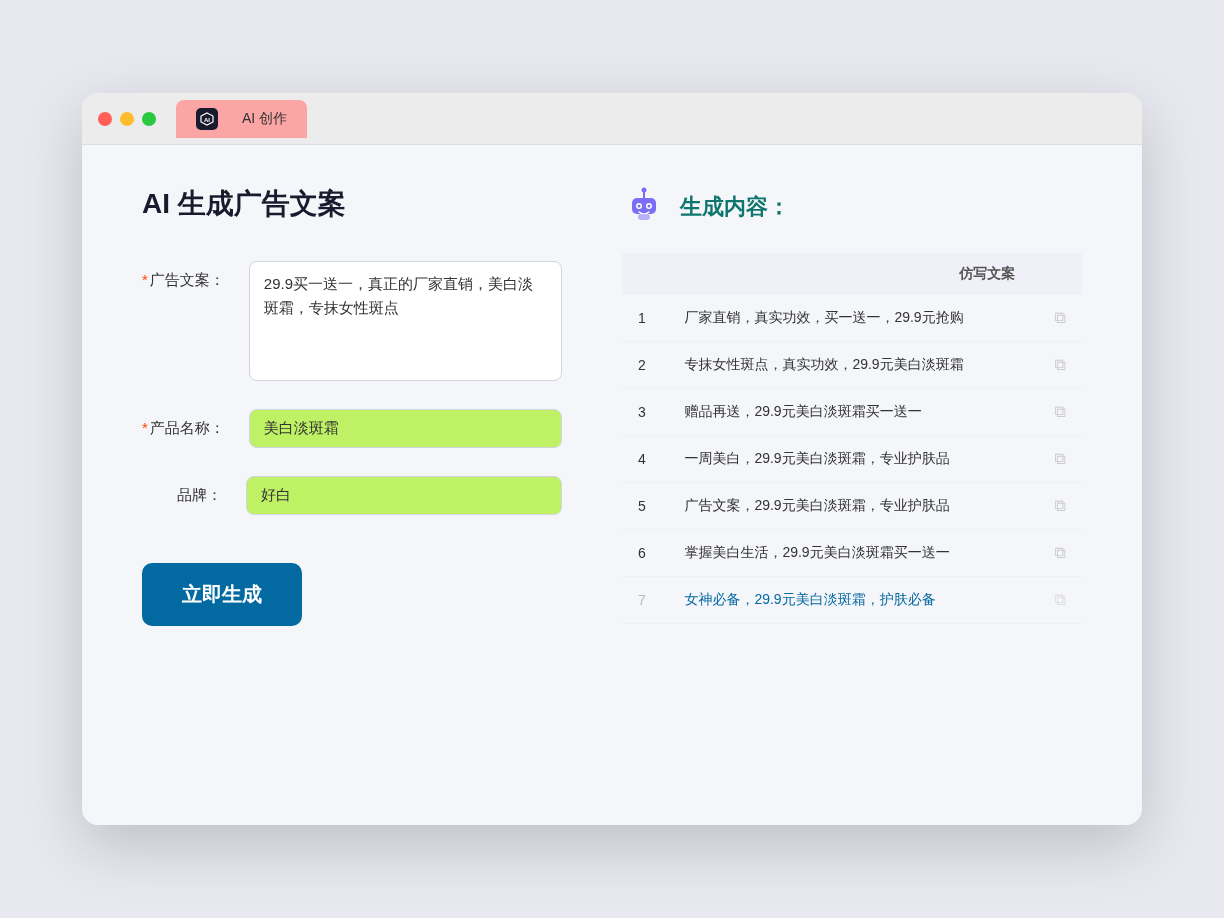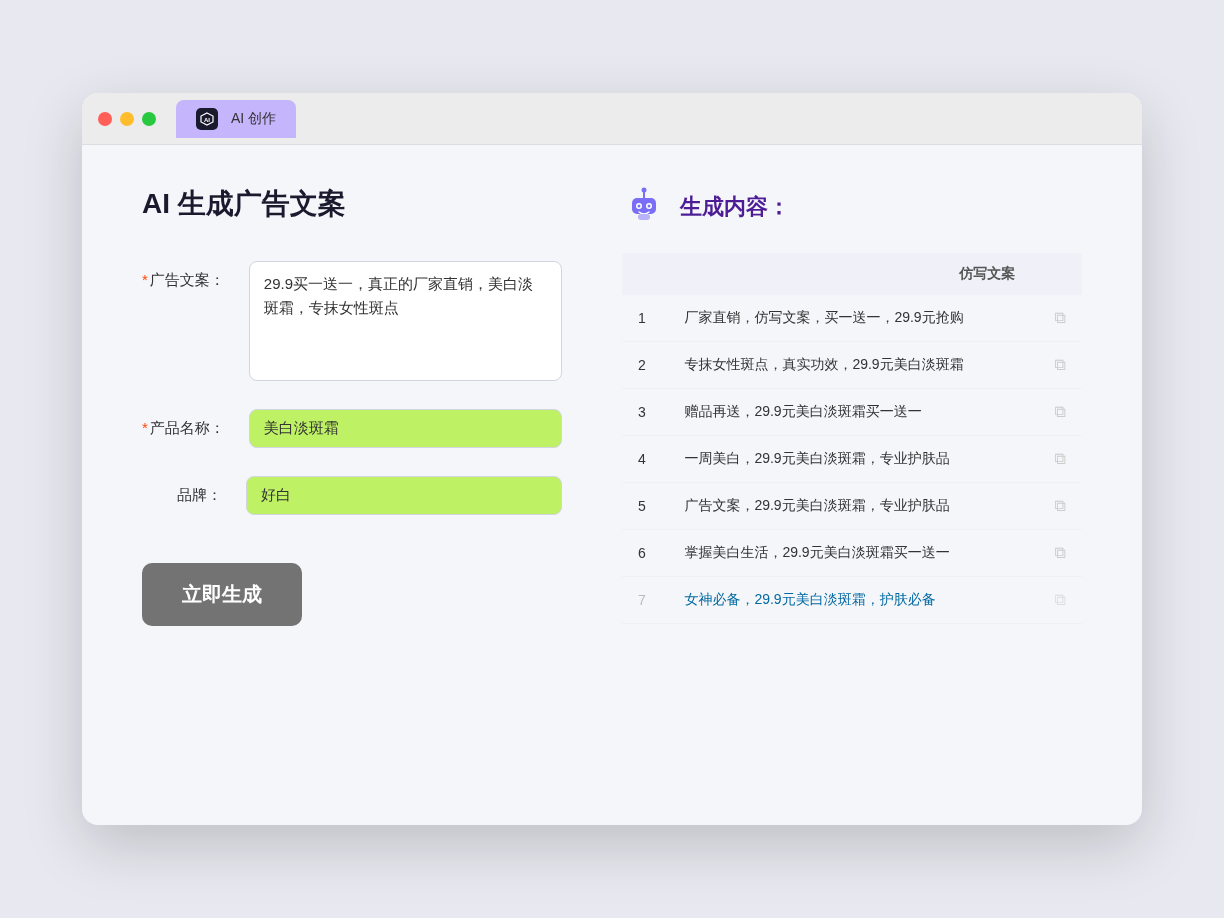--- a/index.html
+++ b/index.html
@@ -38,26 +38,26 @@
     .traffic-light {
       width: 14px;
       height: 14px;
       border-radius: 50%;
     }
     .traffic-light.red { background: #ff5f57; }
     .traffic-light.yellow { background: #ffbd2e; }
     .traffic-light.green { background: #28c840; }
 
     .browser-tab {
-      background: #c4b5fd;
+      background: #fca5a5;
       border-radius: 8px 8px 0 0;
       padding: 8px 20px;
       display: flex;
       align-items: center;
-      gap: 13px;
+      gap: 24px;
       font-size: 14px;
       color: #333;
     }
 
     .tab-icon {
       width: 22px;
       height: 22px;
       background: #1a1a2e;
       border-radius: 5px;
       display: flex;
@@ -129,21 +129,21 @@
       color: #333;
       background: white;
       outline: none;
       font-family: inherit;
       resize: none;
       height: 120px;
       line-height: 1.6;
     }
 
     .generate-btn {
-      background: #737373;
+      background: #0369a1;
       color: white;
       border: none;
       border-radius: 10px;
       padding: 18px 40px;
       font-size: 20px;
       font-weight: 600;
       cursor: pointer;
       margin-top: 20px;
       font-family: inherit;
       transition: background 0.2s;
@@ -157,21 +157,21 @@
     .right-header {
       display: flex;
       align-items: center;
       gap: 14px;
       margin-bottom: 24px;
     }
 
     .right-title {
       font-size: 22px;
       font-weight: 600;
-      color: #4c1d95;
+      color: #0f766e;
     }
 
     .results-table {
       width: 100%;
       border-collapse: collapse;
     }
 
     .results-table thead tr {
       background: #f0f1f8;
     }
@@ -302,21 +302,21 @@
             <th></th>
             <th>
               <span>仿写文案</span>
             </th>
             <th></th>
           </tr>
         </thead>
         <tbody id="results-body">
         <tr>
               <td class="row-num">1</td>
-              <td>厂家直销，仿写文案，买一送一，29.9元抢购</td>
+              <td>厂家直销，真实功效，买一送一，29.9元抢购</td>
               <td style="text-align: right;"><span class="copy-icon" style="cursor:pointer">⧉</span></td>
             </tr>
             <tr>
               <td class="row-num">2</td>
               <td>专抹女性斑点，真实功效，29.9元美白淡斑霜</td>
               <td style="text-align: right;"><span class="copy-icon" style="cursor:pointer">⧉</span></td>
             </tr>
             <tr>
               <td class="row-num">3</td>
               <td>赠品再送，29.9元美白淡斑霜买一送一</td>

